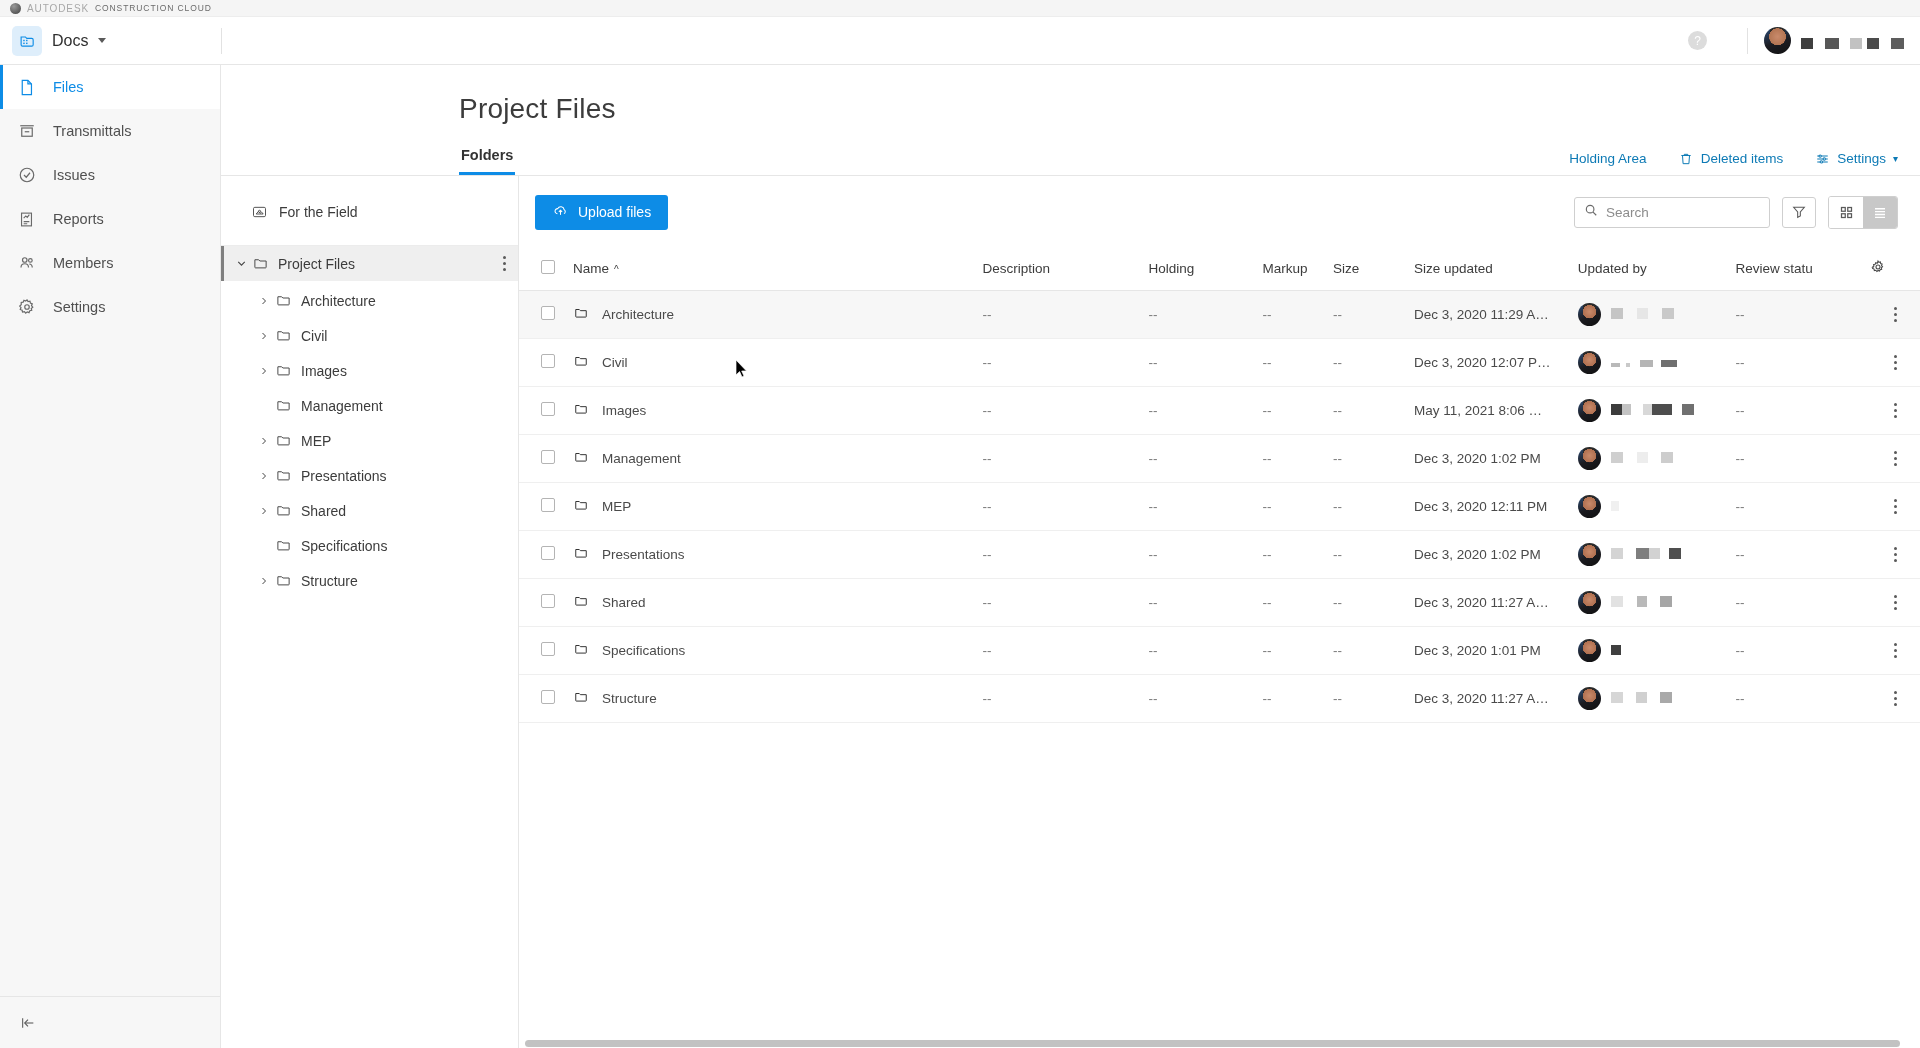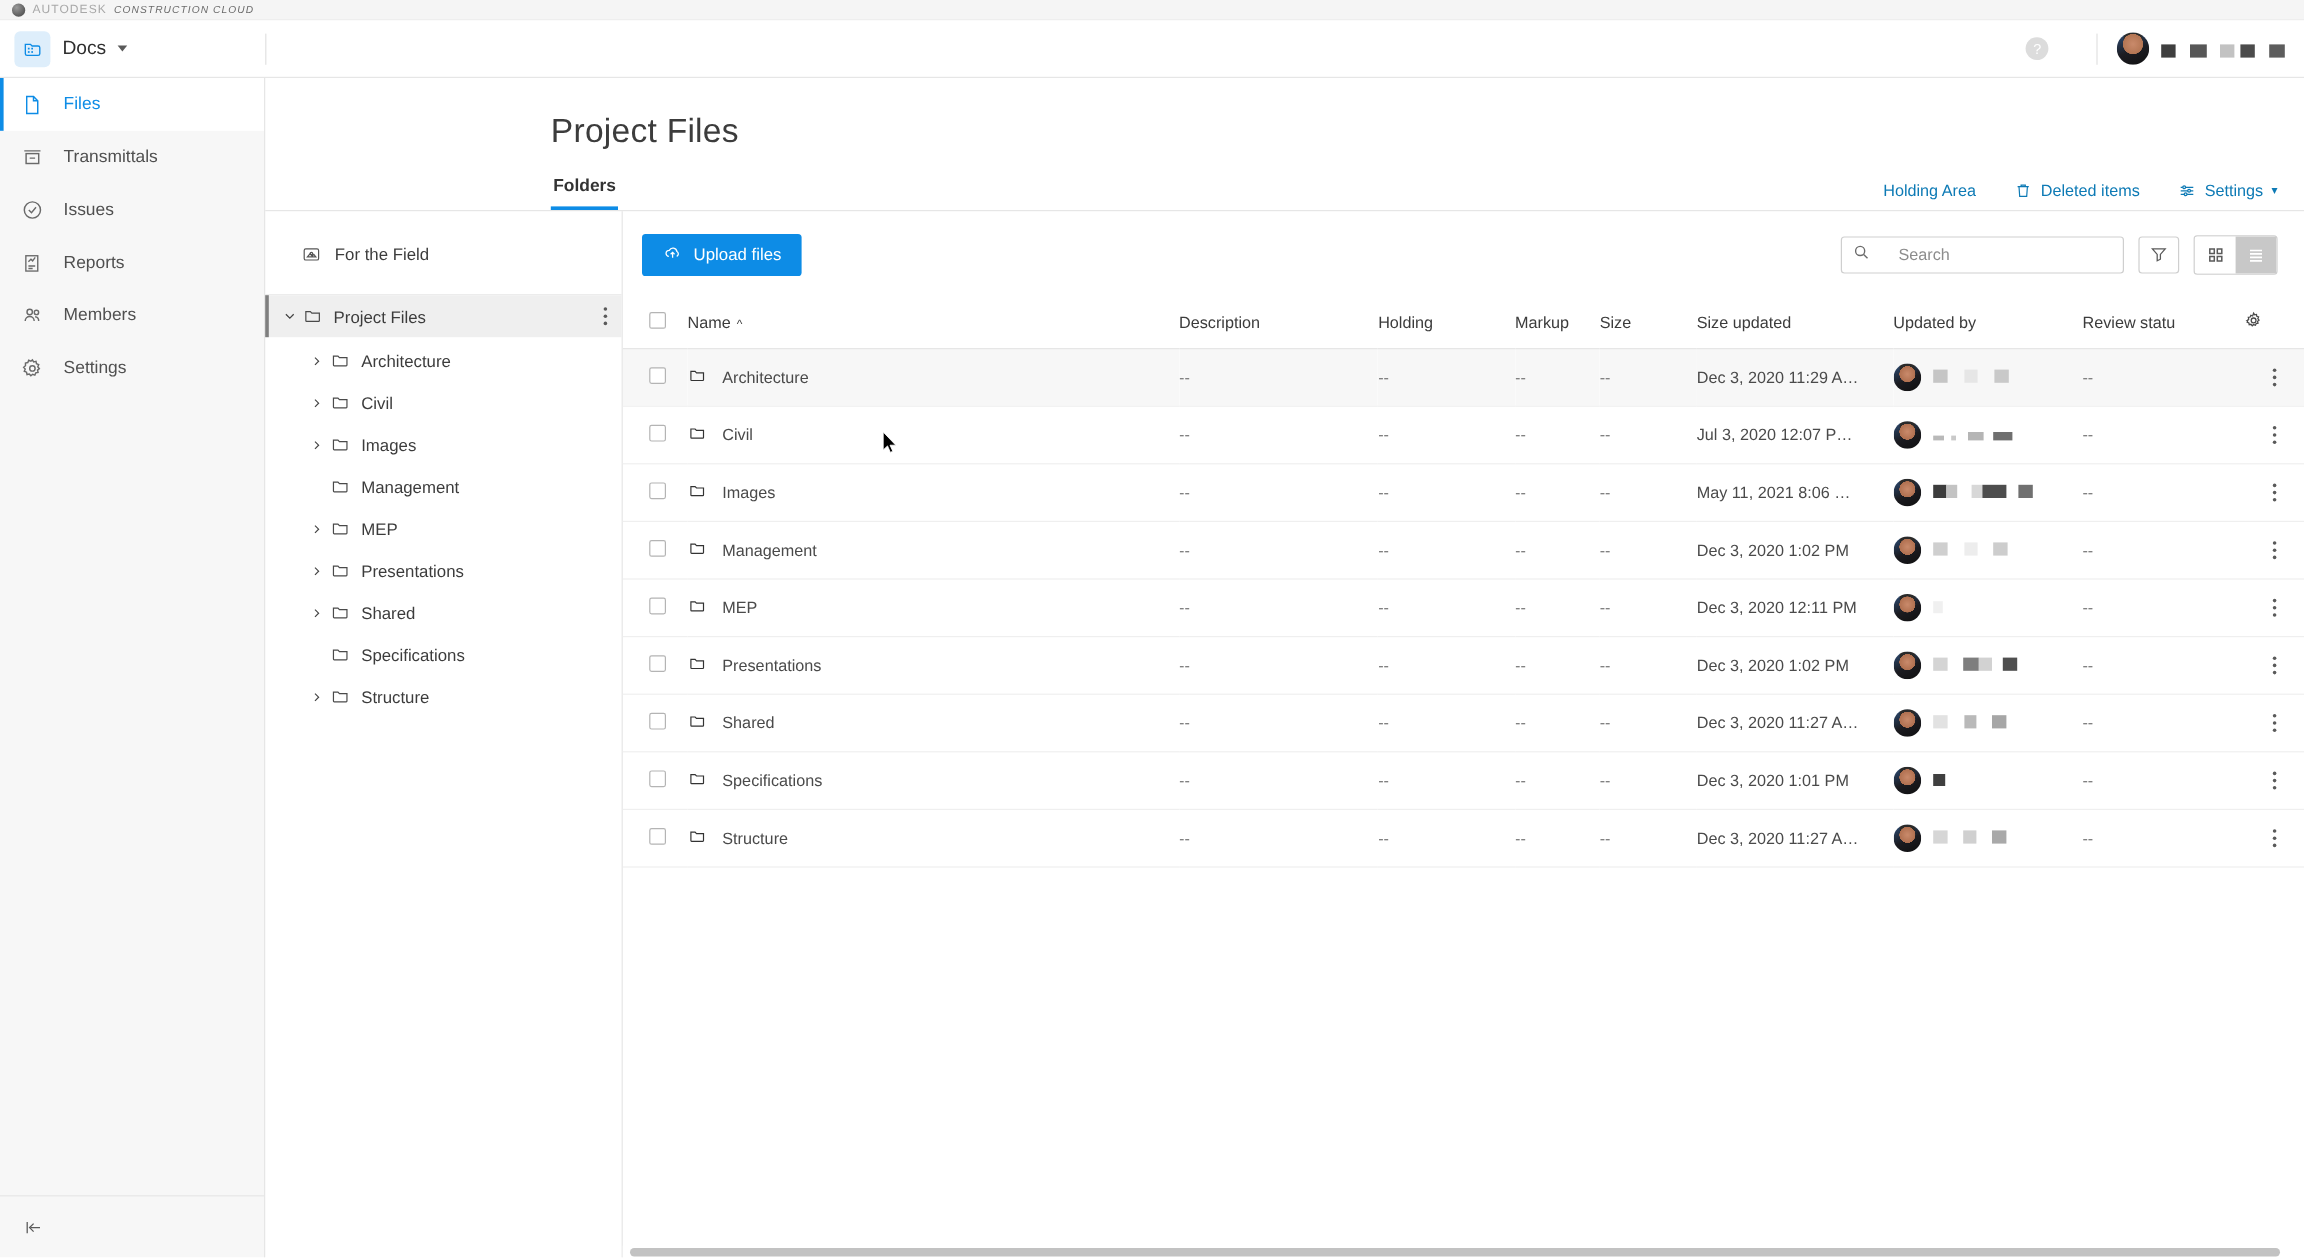--- a/index.html
+++ b/index.html
@@ -13,21 +13,21 @@
   .brandbar{
     height:17px; background:#f5f5f5; border-bottom:1px solid #ededed;
     display:flex; align-items:center; padding-left:10px; gap:6px;
   }
   .brandbar .globe{
     width:11px;height:11px;border-radius:50%;
     background:radial-gradient(circle at 35% 30%, #9a9a9a 0%, #5a5a5a 70%, #4a4a4a 100%);
     flex:0 0 auto;
   }
   .brand-autodesk{ font-size:10px; letter-spacing:.9px; color:#a8a8a8; }
-  .brand-cc{ font-size:8.5px; letter-spacing:.9px; color:#6b6b6b;font-style:italic; }
+  .brand-cc{ font-size:8.5px; letter-spacing:.9px; color:#6b6b6b; }
 
   
   .topbar{
     height:48px; background:#fff; border-bottom:1px solid #e6e6e6;
     display:flex; align-items:center; position:relative;
   }
   .app-switch{
     width:221px; height:100%; display:flex; align-items:center; gap:10px; padding-left:12px;
   }
   .docs-icon{
@@ -131,22 +131,22 @@
   .toolbar{
     height:72px; display:flex; align-items:center; padding:0 22px 0 16px; gap:12px;
   }
   .upload-btn{
     background:#0d8ce6; color:#fff; border:none; border-radius:3px;
     height:35px; padding:0 17px; font-size:14px; display:flex; align-items:center; gap:9px;
     font-family:inherit;
   }
   .tb-right{ margin-left:auto; display:flex; align-items:center; gap:12px; }
   .search{
-    width:236px; height:31px; border:1px solid #cfcfcf; border-radius:3px;
-    display:flex; align-items:center; gap:24px; padding:0 9px;
+    width:196px; height:31px; border:1px solid #cfcfcf; border-radius:3px;
+    display:flex; align-items:center; gap:8px; padding:0 9px;
   }
   .search input{
     border:none; outline:none; font-size:13.5px; color:#555; width:100%;
     font-family:inherit; background:transparent;
   }
   .search input::placeholder{ color:#8c8c8c; }
   .icon-btn{
     width:34px;height:31px;border:1px solid #cfcfcf;border-radius:3px;background:#fff;
     display:flex;align-items:center;justify-content:center;
   }
@@ -601,21 +601,21 @@
                     <span><svg width="16" height="14" viewBox="0 0 24 24" fill="none" stroke="#333" stroke-width="1.7">
                         <path d="M3 6h6l2 2h10v10a1 1 0 0 1-1 1H4a1 1 0 0 1-1-1V6z"></path>
                       </svg></span>
                     <span>Civil</span>
                   </span>
                 </td>
               <td class="dash">--</td>
               <td class="dash">--</td>
               <td class="dash">--</td>
               <td class="dash">--</td>
-              <td>Jul 3, 2020 12:07 P…</td>
+              <td>Dec 3, 2020 12:07 P…</td>
               <td>
                   <span class="upd-cell">
                     <span class="av-sm"></span>
                     <span><span style="display:inline-block;width:9px;height:4px;background:#b9b9b9"></span><span style="display:inline-block;width:4px;height:4px;background:#c9c9c9;margin-left:6px"></span><span style="display:inline-block;width:13px;height:7px;background:#b5b5b5;margin-left:10px"></span><span style="display:inline-block;width:16px;height:7px;background:#6f6f6f;margin-left:8px"></span></span>
                   </span>
                 </td>
               <td class="dash">--</td>
               <td>
                   <span class="kebab">
                     <i></i>

